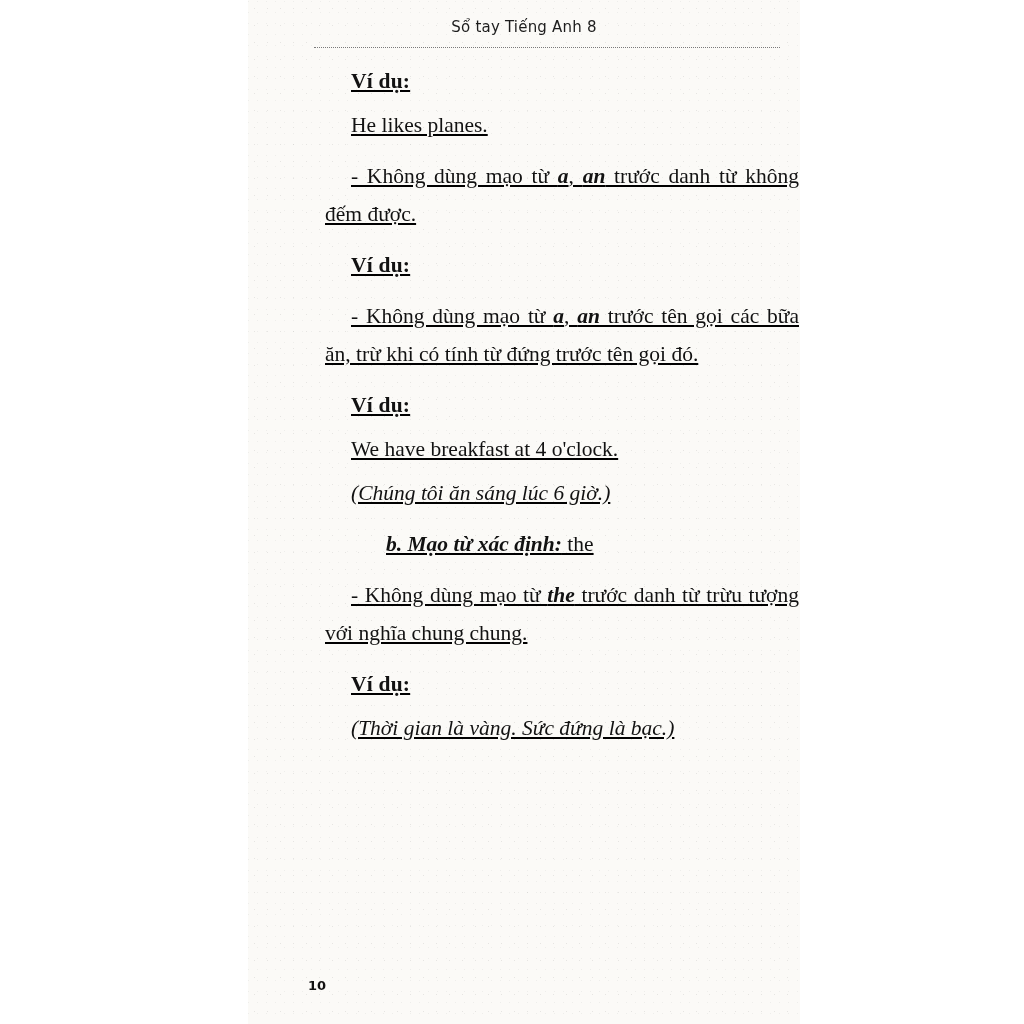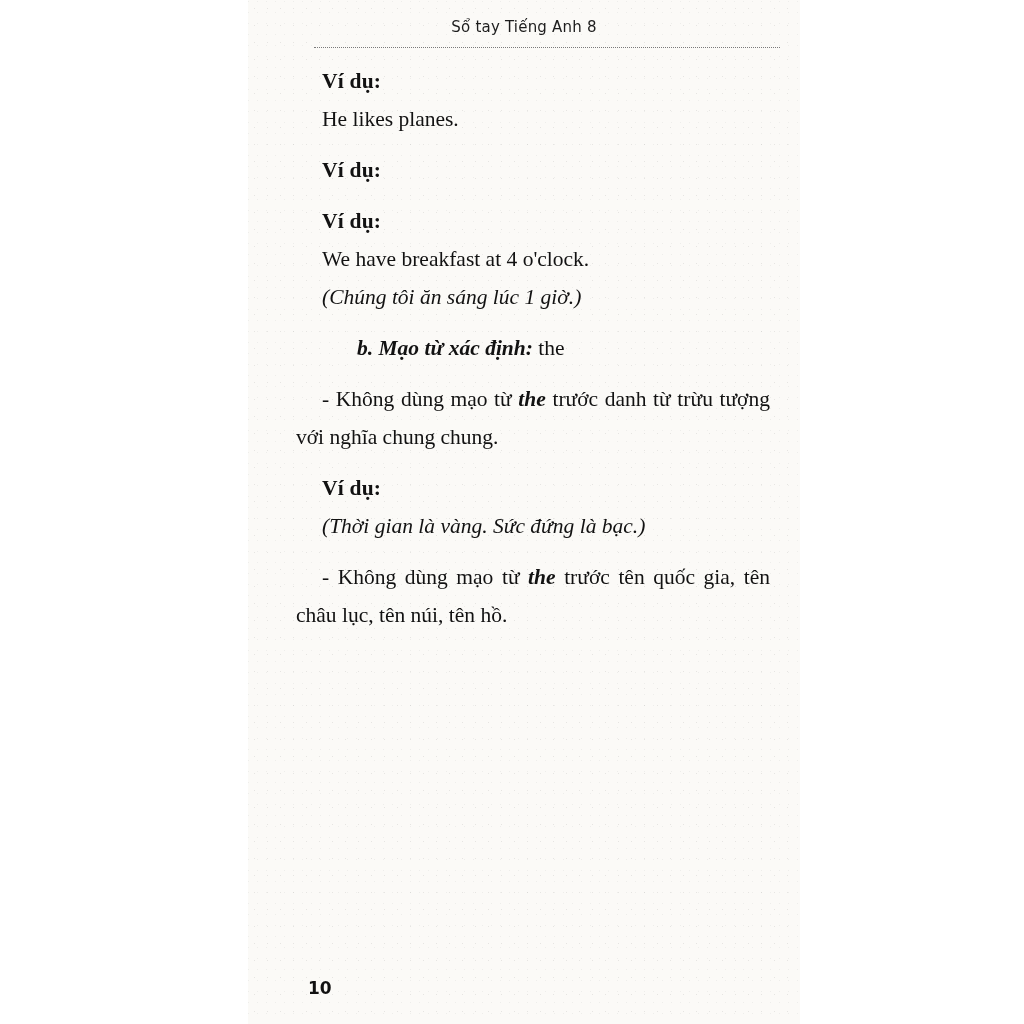--- a/index.html
+++ b/index.html
@@ -53,23 +53,24 @@
   .rule {
     position: absolute;
     left: 66px;
     top: 47px;
     width: 466px;
     border-top: 1px dotted #7a7a7a;
     height: 0;
   }
   .content {
     position: absolute;
-    left: 48px;
+    left: 77px;
     top: 62px;
     width: 474px;
+    text-decoration: underline;
   }
   p {
     margin: 0;
     color: #121212;
     font-size: 21.5px;
     line-height: 38px;
     text-align: justify;
     text-justify: inter-word;
   }
   .indent {
@@ -84,85 +85,88 @@
     font-style: italic;
     text-indent: 26px;
   }
   .plain {
     text-indent: 26px;
   }
   .bold-it {
     font-weight: bold;
     font-style: italic;
   }
-  .gap-s { }
+  .gap-s { margin-top: 6px; }
   .gap-m { margin-top: 13px; }
   .heading {
     text-indent: 26px;
   }
   .heading .lead {
     font-weight: bold;
     font-style: italic;
     margin-left: 35px;
   }
   .page-number {
     position: absolute;
     left: 60px;
     top: 978px;
     font-family: "DejaVu Sans", sans-serif;
     font-weight: bold;
-    font-size: 17px;
+    font-size: 13px;
     color: #111111;
   }
 </style>
 </head>
 <body>
 
 <div class="page">
   <div class="scan">
     <div class="scan-inner">
 
       <div class="header">Sổ tay Tiếng Anh 8</div>
       <div class="rule"></div>
 
       <div class="content">
 
         <p class="label">Ví dụ:</p>
 
         <p class="plain gap-s">He likes planes.</p>
 
 
+        <p class="indent gap-m">
+          <span>- Không dùng mạo từ </span><span class="bold-it">a</span><span>, </span><span class="bold-it">an</span><span> trước danh từ không đếm được.</span>
+        </p>
 
         <p class="label gap-m">Ví dụ:</p>
 
 
 
+        <p class="indent gap-m">
+          <span>- Không dùng mạo từ </span><span class="bold-it">a</span><span>, </span><span class="bold-it">an</span><span> trước tên gọi các bữa ăn, trừ khi có tính từ đứng trước tên gọi đó.</span>
+        </p>
 
         <p class="label gap-m">Ví dụ:</p>
 
         <p class="plain gap-s">We have breakfast at 4 o'clock.</p>
 
-        <p class="italic gap-s">(Chúng tôi ăn sáng lúc 1 giờ.)</p>
+        <p class="italic gap-s">(Chúng tôi ăn sáng lúc 6 giờ.)</p>
 
         <p class="heading gap-m">
           <span class="lead">b. Mạo từ xác định:</span><span> the</span>
         </p>
 
         <p class="indent gap-m">
           <span>- Không dùng mạo từ </span><span class="bold-it">the</span><span> trước danh từ trừu tượng với nghĩa chung chung.</span>
         </p>
 
         <p class="label gap-m">Ví dụ:</p>
 
 
         <p class="italic gap-s">(Thời gian là vàng. Sức đứng là bạc.)</p>
 
-        <p class="indent gap-m">
-          <span>- Không dùng mạo từ </span><span class="bold-it">the</span><span> trước tên quốc gia, tên châu lục, tên núi, tên hồ.</span>
-        </p>
 
       </div>
 
       <div class="page-number">10</div>
 
     </div>
   </div>
 </div>
 
 </body></html>

